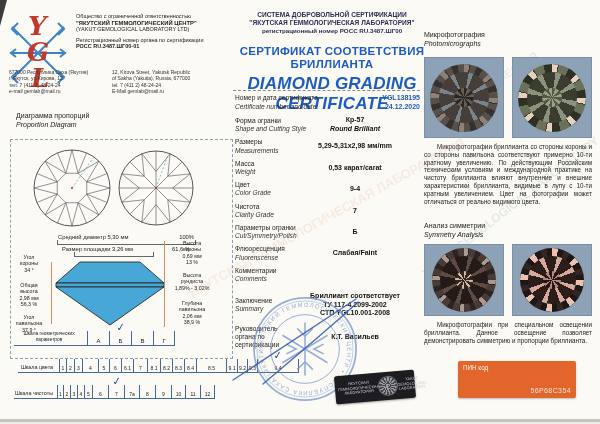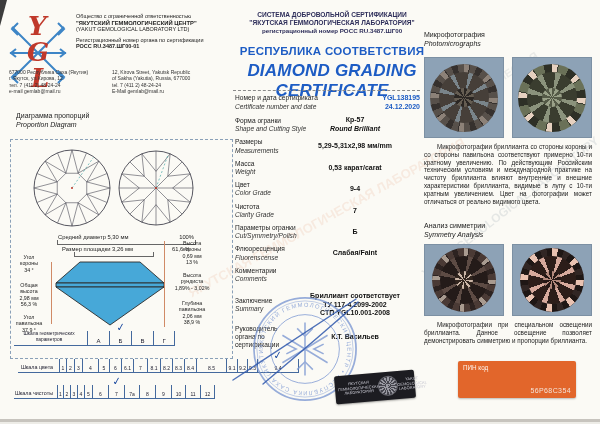--- a/index.html
+++ b/index.html
@@ -172,21 +172,22 @@
 of Sakha (Yakutia), Russia, 677000
 tel. 7 (411 2) 48-24-24
 E-Mail  gemlab@mail.ru</div>
 
   <div class="abs" id="system-block">
     <div>СИСТЕМА ДОБРОВОЛЬНОЙ СЕРТИФИКАЦИИ</div>
     <div>"ЯКУТСКАЯ ГЕММОЛОГИЧЕСКАЯ ЛАБОРАТОРИЯ"</div>
     <div style="font-size:6.2px">регистрационный номер РОСС RU.3487.ШГ00</div>
   </div>
   <div class="abs" id="title-block">
-    <div id="title-1">РЕСПУБЛИКА СООТВЕТСТВИЯ</div>
+    <div id="title-1">СЕРТИФИКАТ СООТВЕТСТВИЯ</div>
+    <div id="title-2">БРИЛЛИАНТА</div>
     <div id="title-en">DIAMOND GRADING CERTIFICATE</div>
   </div>
 
   <div class="abs" id="prop-heading">
     <div>Диаграмма пропорций</div>
     <div class="it">Proportion Diagram</div>
   </div>
   <div class="abs" id="prop-box"></div>
   <svg class="abs" id="prop-circles" width="210" height="88" viewBox="0 0 210 88">
       <circle cx="56" cy="44" r="38" fill="none" stroke="#44444f" stroke-width="0.9"></circle>

